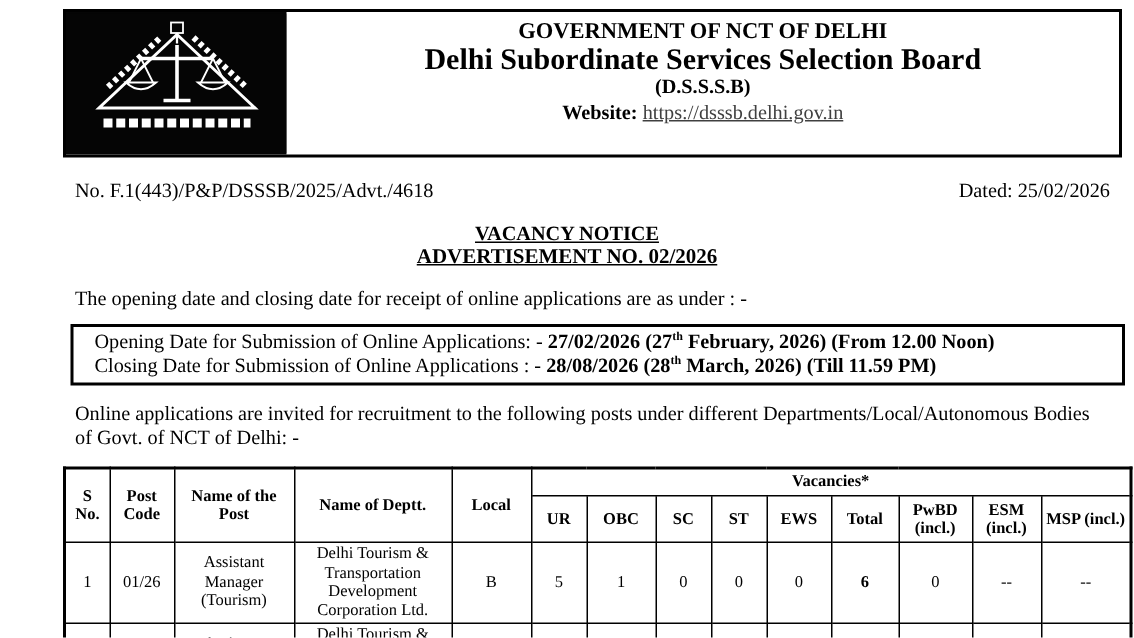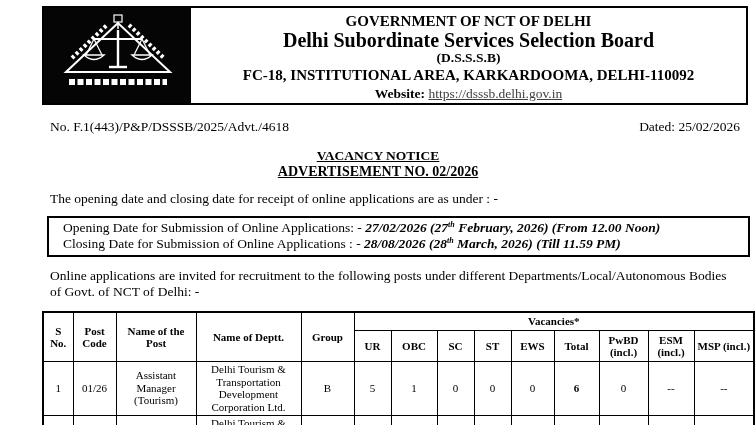--- a/index.html
+++ b/index.html
@@ -29,21 +29,21 @@
   .doc-title { text-align:center; font-weight:bold; font-size:13.5px;
     text-decoration:underline; line-height:15px; }
   .doc-title.first { margin-top:14px; }
   .doc-title.second { margin-top:1px; font-size:14px; }
 
   .intro { margin:12px 16px 0 50px; font-size:13.5px; line-height:15px; }
 
   
   .date-box { margin:10px 0 0 47px; width:703px; border:2px solid #000;
     padding:2px 4px 3px 14px; font-size:13.5px; line-height:16px; }
-  .date-box b { font-weight:bold;font-style:italic; }
+  .date-box b { font-weight:bold; }
   sup { font-size:8px; vertical-align:super; line-height:0; }
 
   .apply-para { margin:11px 16px 0 50px; font-size:13.5px; line-height:15.5px; }
 
   
   table.vacancy { margin:12px 0 0 42px; border-collapse:collapse; width:711px;
     table-layout:fixed; font-size:11px; border:2px solid #000; }
   table.vacancy th, table.vacancy td { border:1px solid #000; padding:0 2px;
     text-align:center; vertical-align:middle; overflow:hidden; }
   table.vacancy th { font-weight:bold; line-height:12px; }
@@ -86,21 +86,20 @@
         <line x1="28" y1="49" x2="63" y2="16" stroke="#fff" stroke-width="4" stroke-dasharray="3 2.5"></line>
         <line x1="85" y1="16" x2="120" y2="49" stroke="#fff" stroke-width="4" stroke-dasharray="3 2.5"></line>
 
         <line x1="25" y1="73" x2="123" y2="73" stroke="#fff" stroke-width="6" stroke-dasharray="6 2.5"></line>
       </svg>
     </div>
     <div class="header-text">
       <div class="h-org">GOVERNMENT OF NCT OF DELHI</div>
       <div class="h-board">Delhi Subordinate Services Selection Board</div>
       <div class="h-abbr">(D.S.S.S.B)</div>
-      <div class="h-addr">FC-18, INSTITUTIONAL AREA, KARKARDOOMA, DELHI-110092</div>
       <div class="h-web">
         <span class="lbl">Website:</span>
         <a href="#">https://dsssb.delhi.gov.in</a>
       </div>
     </div>
   </div>
 
   <div class="ref-row">
     <span>No. F.1(443)/P&amp;P/DSSSB/2025/Advt./4618</span>
     <span>Dated: 25/02/2026</span>
@@ -134,21 +133,21 @@
         <col style="width:49px">
       <col style="width:46px">
         <col style="width:60px">
     </colgroup>
     <tbody>
     <tr class="vac-span">
       <th rowspan="2">S No.</th>
       <th rowspan="2">Post Code</th>
       <th rowspan="2">Name of the Post</th>
       <th rowspan="2">Name of Deptt.</th>
-      <th rowspan="2">Group</th>
+      <th rowspan="2">Local</th>
       <th colspan="9">Vacancies*</th>
     </tr>
     <tr class="sub-head">
       <th>UR</th>
       <th>OBC</th>
       <th>SC</th>
       <th>ST</th>
       <th>EWS</th>
       <th>Total</th>
       <th>PwBD (incl.)</th>

